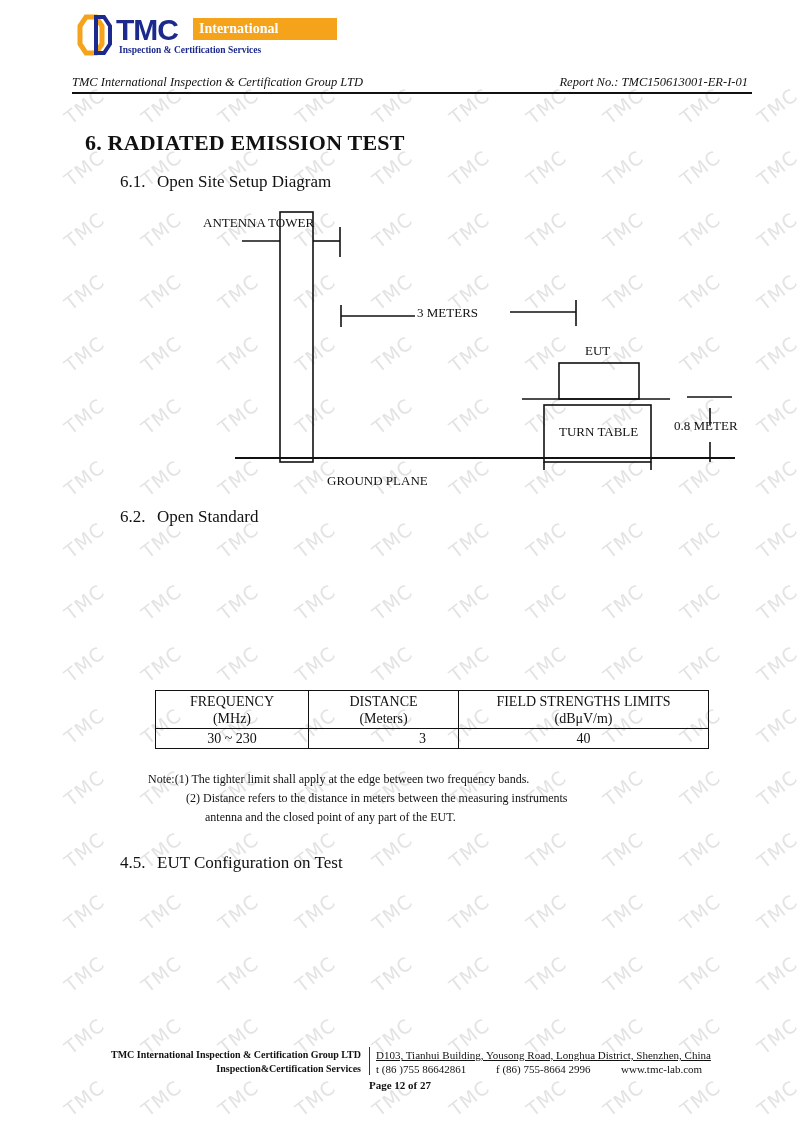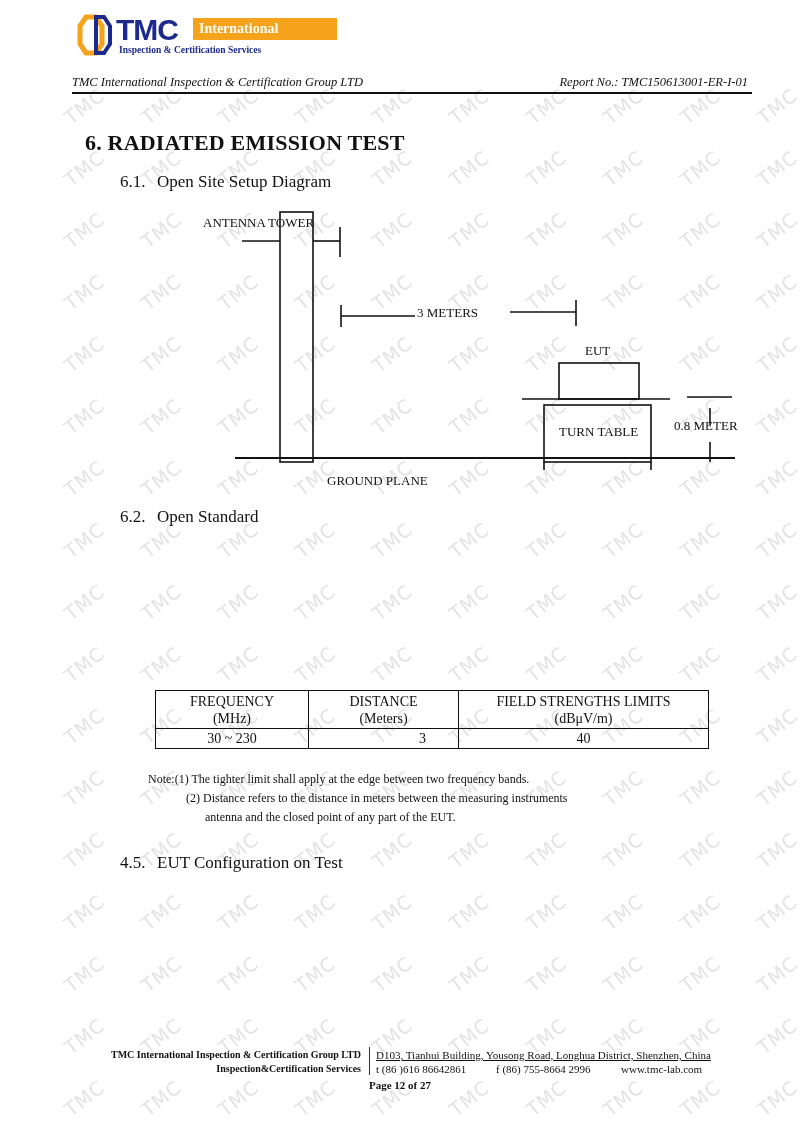--- a/index.html
+++ b/index.html
@@ -312,17 +312,17 @@
   </div>
 
   <div class="footer-left">
     <div>TMC International Inspection &amp; Certification Group LTD</div>
     <div>Inspection&amp;Certification Services</div>
   </div>
   <div class="footer-div"></div>
   <div class="footer-right">
     <div>D103, Tianhui Building, Yousong Road, Longhua District, Shenzhen, China</div>
     <div>
-      <span style="width:120px;">t (86 )616 86642861</span><span style="width:125px;">f (86) 755-8664 2996</span><span>www.tmc-lab.com</span>
+      <span style="width:120px;">t (86 )755 86642861</span><span style="width:125px;">f (86) 755-8664 2996</span><span>www.tmc-lab.com</span>
     </div>
   </div>
   <div class="page-num">Page 12 of 27</div>
 </div>
 
 </body></html>

